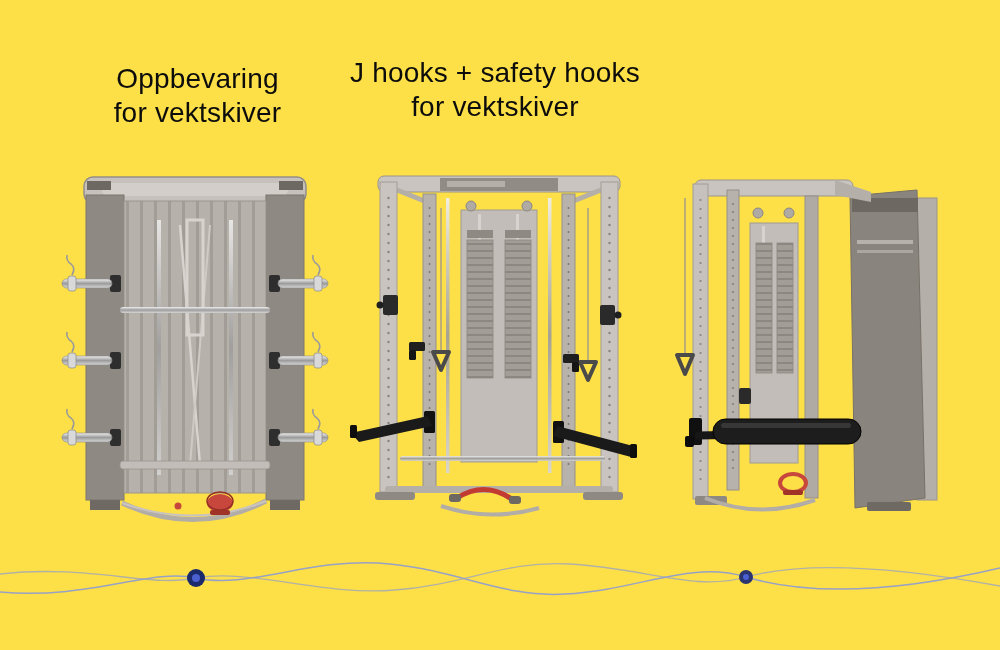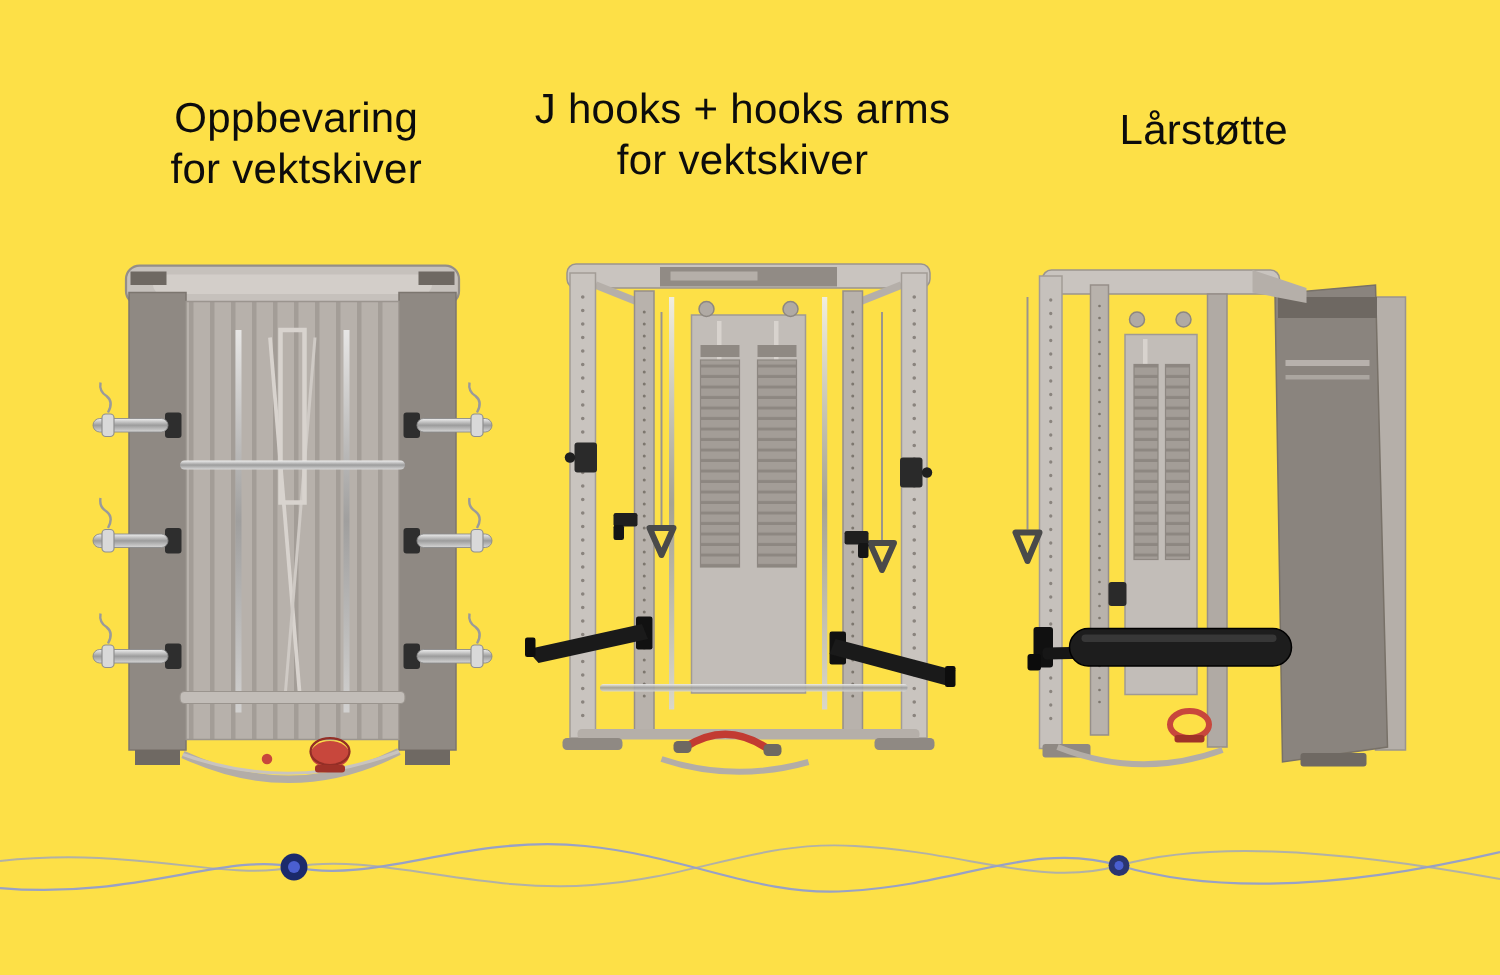--- a/index.html
+++ b/index.html
@@ -116,21 +116,21 @@
         <ellipse cx="160" cy="338" rx="13" ry="9" fill="#c8473c"></ellipse>
         <ellipse cx="160" cy="336" rx="13" ry="9" fill="none" stroke="#932e26" stroke-width="1.5"></ellipse>
         <rect x="150" y="345" width="20" height="5" rx="2" fill="#a03228"></rect>
         <circle cx="118" cy="341" r="3.5" fill="#c8473c"></circle>
       </g>
     </svg>
   </figure>
 
   <figure class="panel" id="panel-2">
     <figcaption class="caption">
-      <span>J hooks + hooks arms</span>
+      <span>J hooks + safety hooks</span>
       <span>for vektskiver</span>
     </figcaption>
     <svg class="machine-svg" width="295" height="355" viewBox="0 0 295 355">
       <defs>
         <linearGradient id="m2chrome" x1="0" y1="0" x2="0" y2="1">
           <stop offset="0" stop-color="#efefef"></stop>
             <stop offset="0.5" stop-color="#9c9c9c"></stop>
             <stop offset="1" stop-color="#d6d6d6"></stop>
         </linearGradient>
         <pattern id="m2stack" width="10" height="7" patternUnits="userSpaceOnUse">
@@ -218,21 +218,20 @@
         <path d="M 112 330 q 28 -18 56 2" stroke="#c23b32" stroke-width="5" fill="none"></path>
         <rect x="104" y="326" width="12" height="8" rx="3" fill="#6e6862"></rect>
         <rect x="164" y="328" width="12" height="8" rx="3" fill="#6e6862"></rect>
         <path d="M 96 338 q 48 16 98 2" stroke="#b3ada7" stroke-width="4" fill="none"></path>
       </g>
     </svg>
   </figure>
 
   <figure class="panel" id="panel-3">
     <figcaption class="caption">
-      <span>Lårstøtte</span>
     </figcaption>
     <svg class="machine-svg" width="295" height="352" viewBox="0 0 295 352">
       <defs>
         <linearGradient id="m3chrome" x1="0" y1="0" x2="0" y2="1">
           <stop offset="0" stop-color="#efefef"></stop>
             <stop offset="0.5" stop-color="#9c9c9c"></stop>
             <stop offset="1" stop-color="#d6d6d6"></stop>
         </linearGradient>
         <pattern id="m3stack" width="10" height="7" patternUnits="userSpaceOnUse">
           <rect width="10" height="7" fill="#a39d97"></rect>

